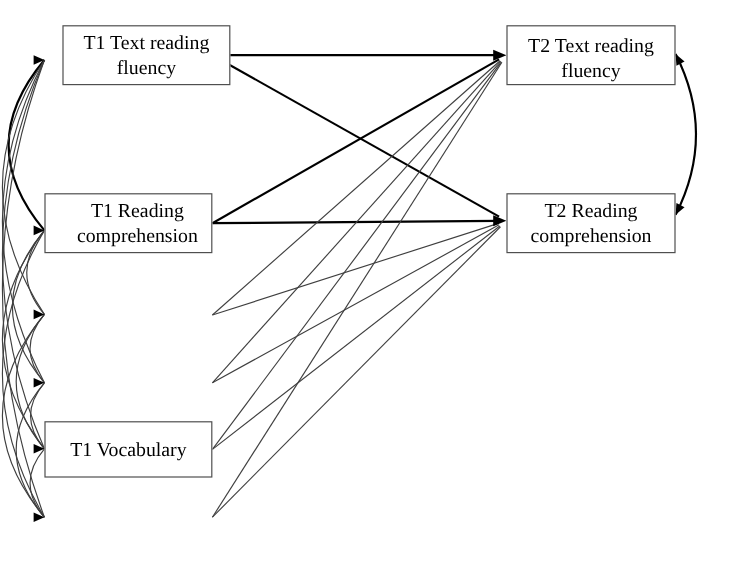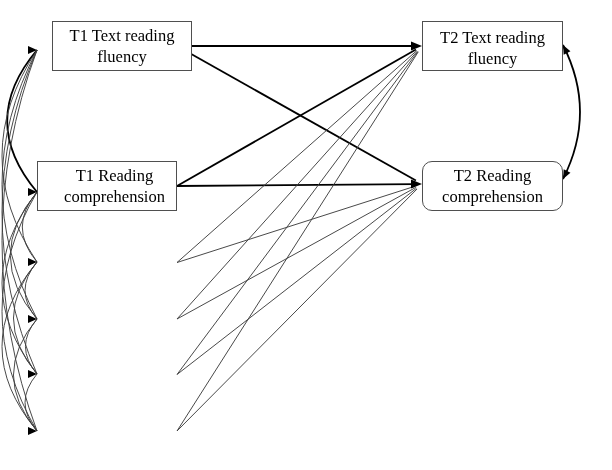--- a/index.html
+++ b/index.html
@@ -77,22 +77,25 @@
     </svg>
 
   <div class="node" style="left: 37px; top: 21px; width: 140px; height: 50px; border-color: rgb(79, 79, 79); margin-left: 15px;">
     <span class="node-label">T1 Text reading
 fluency</span>
   </div>
   <div class="node" style="left: 37px; top: 161px; width: 140px; height: 50px; border-color: rgb(79, 79, 79); padding-left: 15px;">
     <span class="node-label">T1 Reading
 comprehension</span>
   </div>
+  <div class="node" style="left: 37px; top: 351px; width: 140px; height: 47px; border-color: rgb(79, 79, 79);">
+    <span class="node-label">T1 Vocabulary</span>
+  </div>
   <div class="node" style="left: 422px; top: 21px; width: 141px; height: 50px; border-color: rgb(79, 79, 79); align-items: flex-end;">
     <span class="node-label">T2 Text reading
 fluency</span>
   </div>
-  <div class="node" style="left: 422px; top: 161px; width: 141px; height: 50px; border-color: rgb(79, 79, 79); border-radius: 10px;">
+  <div class="node" style="left: 422px; top: 161px; width: 141px; height: 50px; border-color: rgb(79, 79, 79);">
     <span class="node-label">T2 Reading
 comprehension</span>
   </div>
 
 </div>
 
 </body></html>

